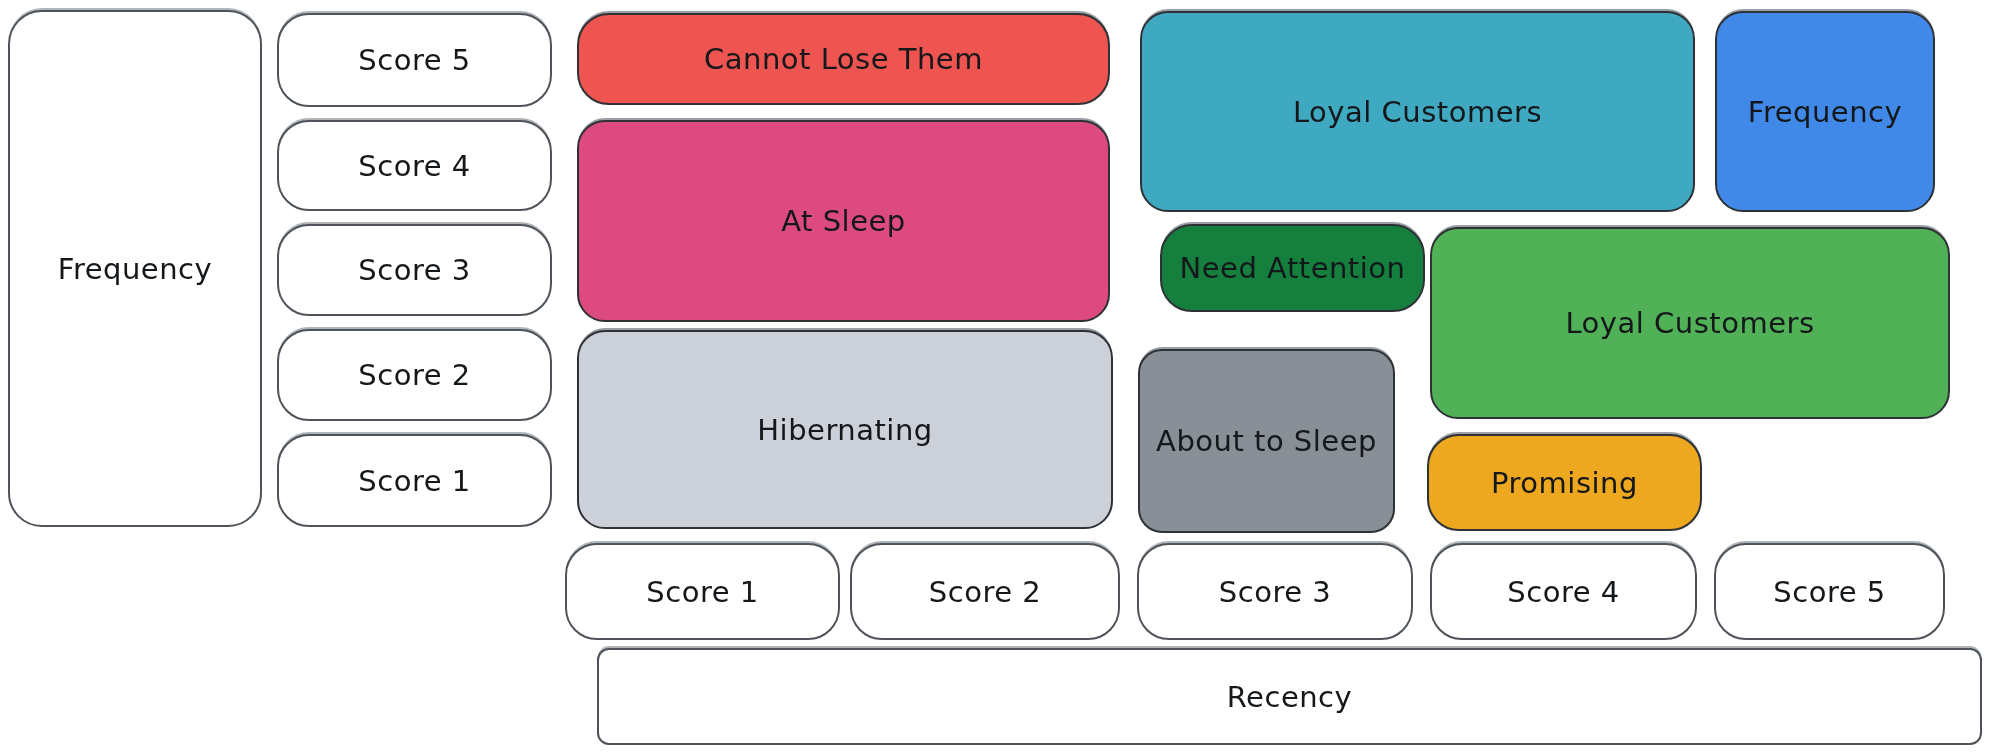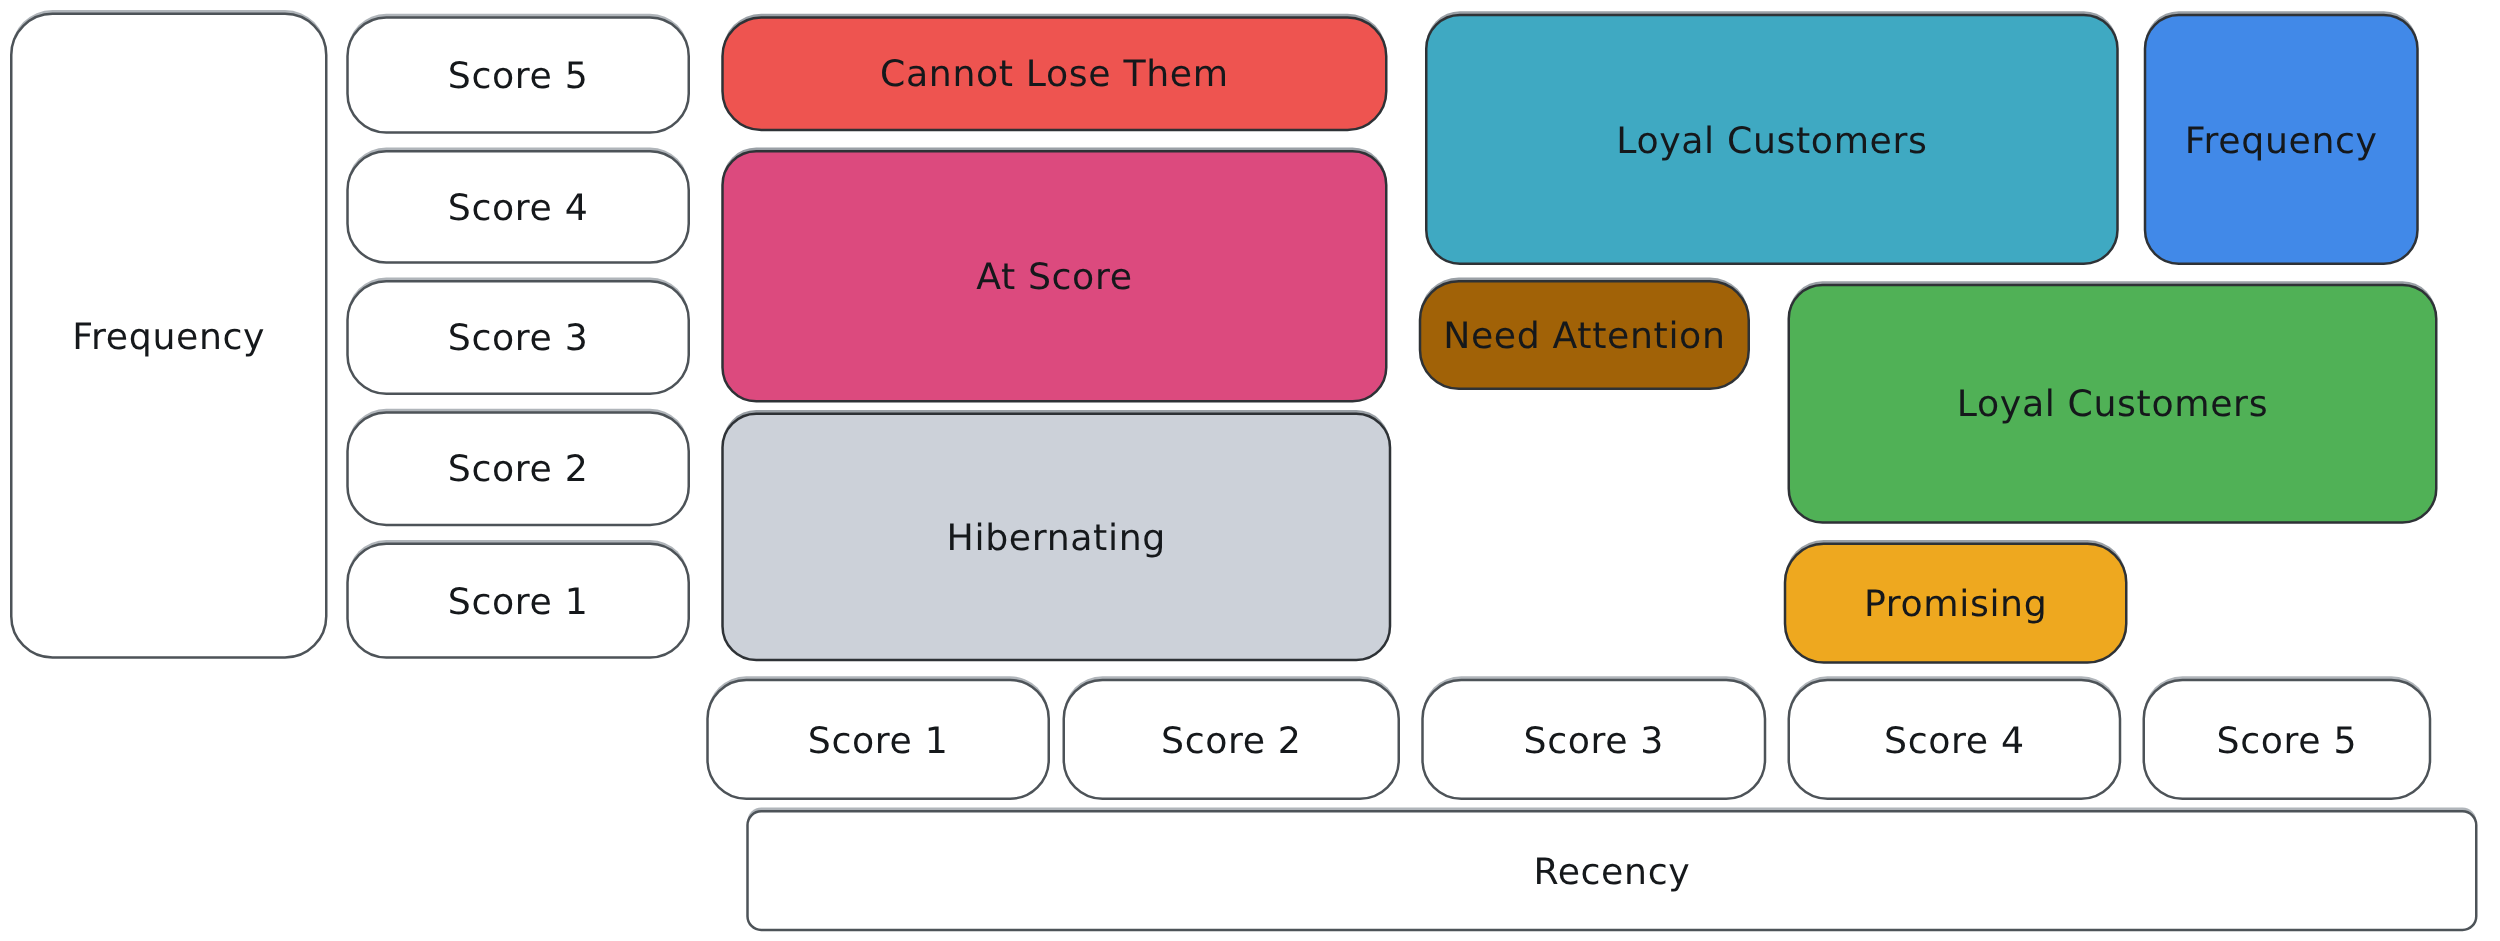--- a/index.html
+++ b/index.html
@@ -66,26 +66,27 @@
 <div class="canvas">
 
   <div class="box white" id="freq-axis">Frequency</div>
   <div class="box white" id="f5">Score 5</div>
   <div class="box white" id="f4">Score 4</div>
   <div class="box white" id="f3">Score 3</div>
   <div class="box white" id="f2">Score 2</div>
   <div class="box white" id="f1">Score 1</div>
 
   <div class="box seg" id="seg-cannot-lose" style="background-color: rgb(238, 84, 80);">Cannot Lose Them</div>
-  <div class="box seg" id="seg-at-risk" style="background-color: rgb(220, 74, 126);">At Score</div>
+  <div class="box seg" id="seg-at-risk" style="background-color: rgb(220, 74, 126);">At Sleep</div>
   <div class="box seg" id="seg-hibernating" style="background-color: rgb(204, 209, 217);">Hibernating</div>
   <div class="box seg" id="seg-loyal-teal" style="background-color: rgb(63, 169, 194);">Loyal Customers</div>
   <div class="box seg" id="seg-champions" style="background-color: rgb(65, 137, 232);">Frequency</div>
-  <div class="box seg" id="seg-need-attention" style="background-color: #a16207;">Need Attention</div>
+  <div class="box seg" id="seg-need-attention" style="background-color: #15803d; margin-left: 25px;">Need Attention</div>
   <div class="box seg" id="seg-loyal-green" style="background-color: rgb(80, 177, 86);">Loyal Customers</div>
+  <div class="box seg" id="seg-about-to-sleep" style="background-color: rgb(136, 143, 151);">About to Sleep</div>
   <div class="box seg" id="seg-promising" style="background-color: rgb(238, 168, 31);">Promising</div>
 
   <div class="box white" id="r1">Score 1</div>
   <div class="box white" id="r2">Score 2</div>
   <div class="box white" id="r3">Score 3</div>
   <div class="box white" id="r4">Score 4</div>
   <div class="box white" id="r5">Score 5</div>
   <div class="box white" id="recency-axis">Recency</div>
 
 </div>

